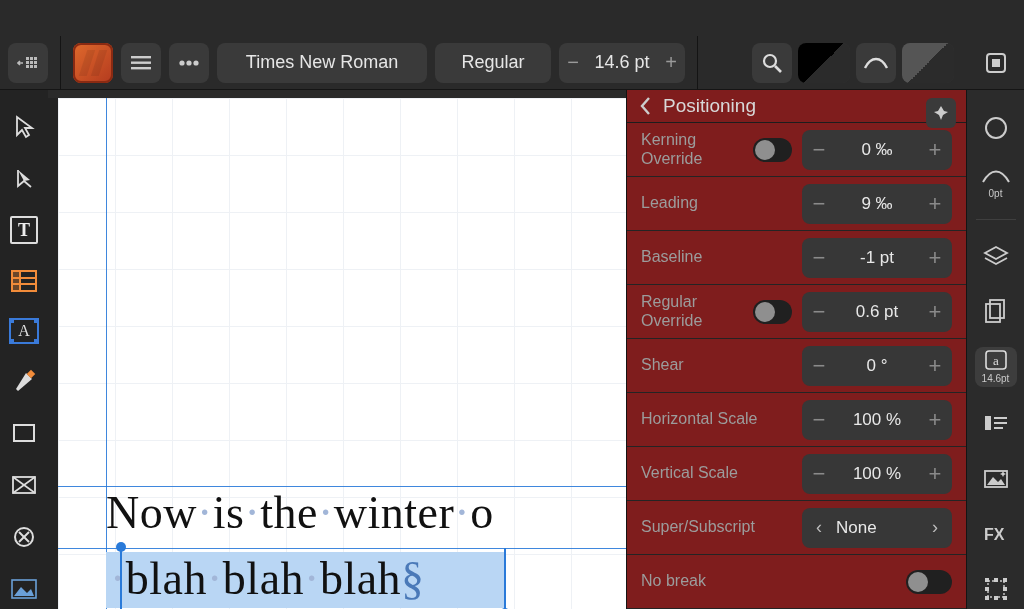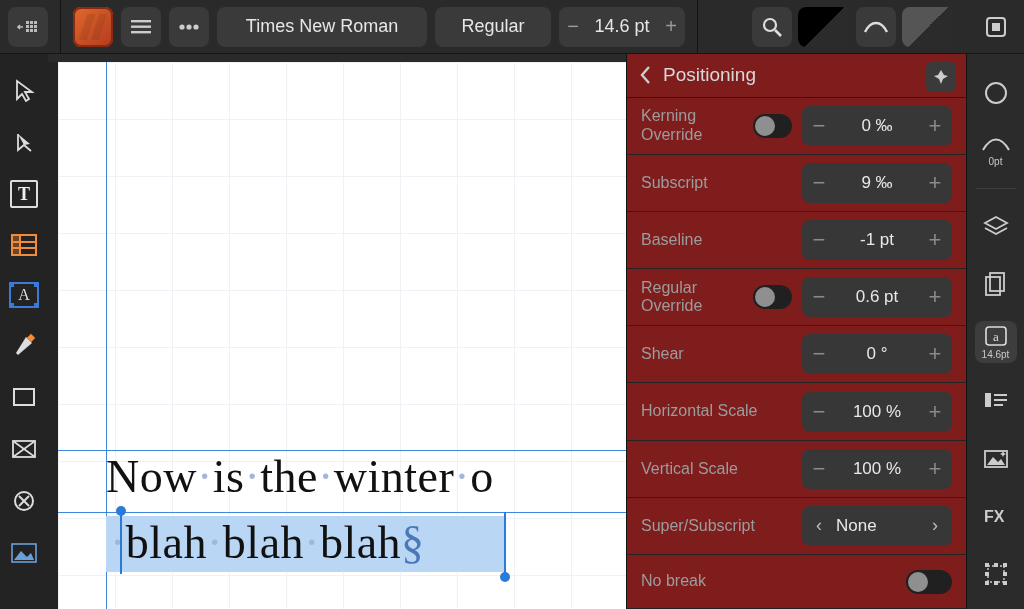--- a/index.html
+++ b/index.html
@@ -12,21 +12,21 @@
     --row-bg:#2f2f2f;
     --fg:#cccccc;
     --fg-dim:#8a8a8a;
     --accent:#c05a2a;
     --sel:#b9d6f4;
     --guide:#2a7ad9;
   }
   .app { display:flex; flex-direction:column; width:1024px; height:609px; background:var(--bg1); }
 
   
-  .topbar { height:54px; background:var(--bg1); display:flex; align-items:center; padding:5px 8px; gap:8px; border-bottom:1px solid #151515; position:relative;}
+  .topbar { height:54px; background:var(--bg1); display:flex; align-items:center; padding:5px 8px; gap:8px; border-bottom:1px solid #151515; position:relative;margin-top:36px;}
   .topbar .divider { width:1px; height:54px; background:#141414; margin:0 4px; }
   .tbtn { height:40px; min-width:40px; border-radius:8px; display:flex; align-items:center; justify-content:center; color:var(--fg); }
   .tbtn.dark { background:#3a3a3a; }
   .app-logo { width:40px; height:40px; border-radius:8px; background:linear-gradient(135deg,#e06a2c 0%, #b33a1f 100%); box-shadow:inset 0 0 0 2px #8a2a12; position:relative; }
   .app-logo::before, .app-logo::after{ content:""; position:absolute; top:7px; bottom:7px; width:8px; background:rgba(0,0,0,0.08); transform:skewX(-18deg);}
   .app-logo::before{ left:10px;} .app-logo::after{ left:22px;}
   .font-name, .font-style { background:#3a3a3a; border-radius:8px; height:40px; display:flex; align-items:center; justify-content:center; color:#e6e6e6; font-size:18px; }
   .font-name { width:210px; }
   .font-style { width:116px; }
   .size-ctrl { display:flex; align-items:center; background:#3a3a3a; border-radius:8px; height:40px; }
@@ -272,21 +272,21 @@
             <div class="knob"></div>
           </div>
         <div class="stepper">
           <div class="pm">−</div>
           <div class="val">0 ‰</div>
           <div class="pm">+</div>
         </div>
       </div>
 
       <div class="prow">
-        <div class="label">Subscript</div>
+        <div class="label">Leading</div>
         <div class="stepper">
           <div class="pm">−</div>
           <div class="val">9 ‰</div>
           <div class="pm">+</div>
         </div>
       </div>
 
       <div class="prow">
         <div class="label">Baseline</div>
         <div class="stepper">

